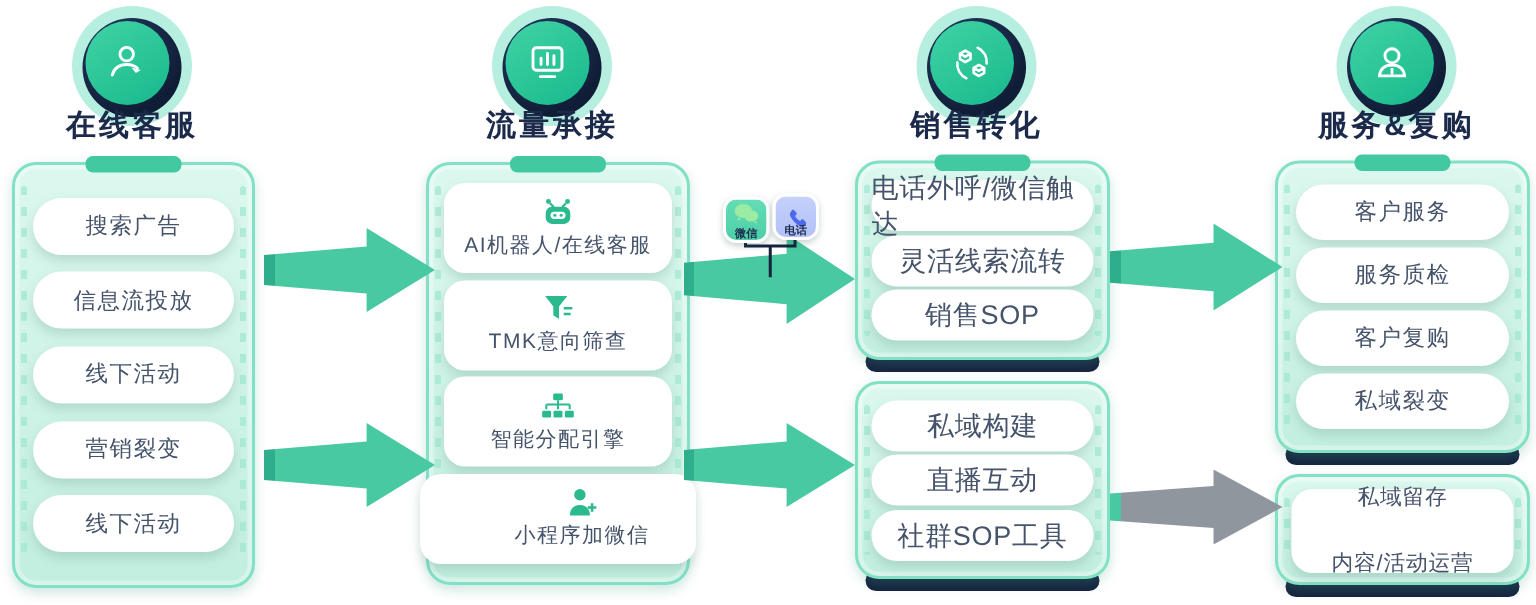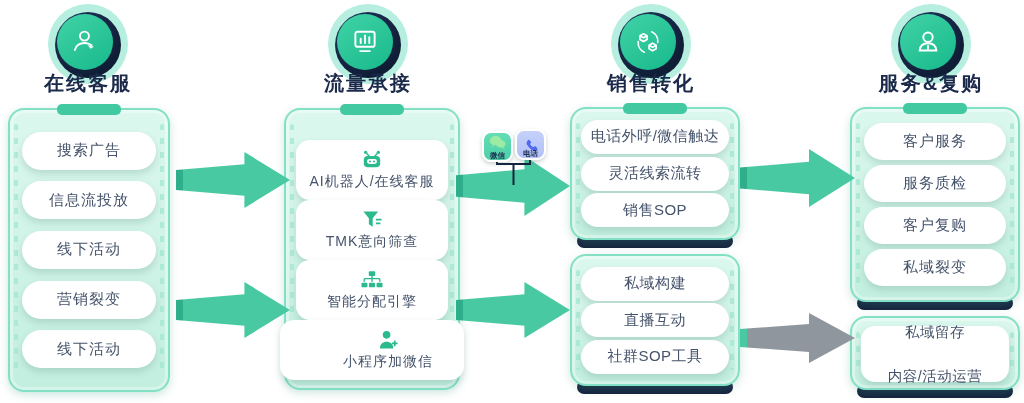--- a/index.html
+++ b/index.html
@@ -29,21 +29,21 @@
   .panel .deco.left{left:4px;} .panel .deco.right{right:4px;}
   .notch{position:absolute;left:50%;top:-6px;transform:translateX(-50%);width:64px;height:11px;
     border-radius:5px;background:#43c9a1;}
   .dark-bar{position:absolute;height:14px;border-radius:7px;background:#16233f;}
 
   .pill-list{position:absolute;left:0;top:0;right:0;bottom:0;display:flex;flex-direction:column;
     align-items:center;justify-content:space-evenly;padding:10px 0;box-sizing:border-box;}
   .pill{background:#ffffff;border-radius:19px;display:flex;flex-direction:column;align-items:center;
     justify-content:center;box-shadow:0 4px 7px rgba(90,140,130,.25);color:#45536b;font-size:15px;
     letter-spacing:1px;}
-  .pill.small{height:34px;font-size:15px;border-radius:17px;letter-spacing:.5px;}
+  .pill.small{height:34px;font-size:18px;border-radius:17px;letter-spacing:.5px;}
   .pill.iconned{border-radius:14px;gap:3px;font-size:14px;}
   .pill.twoline{border-radius:14px;font-size:14.5px;line-height:1.55;letter-spacing:.5px;}
   .pill .ic{display:block;height:20px;}
 
   
   .arrow{position:absolute;clip-path:polygon(0 32%,60% 22%,60% 0,100% 50%,60% 100%,60% 78%,0 68%);}
   .arrow.teal{background:linear-gradient(90deg,#2fae8c 0 7px,#49c9a1 7px);}
   .arrow.gray{background:linear-gradient(90deg,#49c9a1 0 7px,#8f969e 7px);}
 
   
@@ -96,21 +96,21 @@
         <path d="M9.5 22.5h9"></path>
       </svg>
     </div>
   </div>
   <div class="col-title" style="left:288px;top:70px;">流量承接</div>
 
   <div class="panel" style="left:284px;top:108px;width:176px;height:282px;">
     <div class="deco left"></div>
       <div class="deco right"></div>
     <div class="notch"></div>
-    <div class="pill-list" style="padding:8px 0;justify-content:flex-end;">
+    <div class="pill-list" style="padding:8px 0;">
       <div class="pill iconned" style="width:152px;height:60px;">
         <svg class="ic" width="22" height="20" viewBox="0 0 24 22">
           <circle cx="5" cy="2.6" r="1.8" fill="#2bb98e"></circle>
             <circle cx="19" cy="2.6" r="1.8" fill="#2bb98e"></circle>
           <path d="M6.2 3.8 L9 6.8 M17.8 3.8 L15 6.8" stroke="#2bb98e" stroke-width="1.6"></path>
           <rect x="3" y="6.5" width="18" height="12.5" rx="4.5" fill="#2bb98e"></rect>
           <rect x="6.5" y="10" width="11" height="5.4" rx="2.7" fill="#ffffff"></rect>
           <circle cx="9.7" cy="12.7" r="1.1" fill="#2bb98e"></circle>
             <circle cx="14.3" cy="12.7" r="1.1" fill="#2bb98e"></circle>
         </svg>

